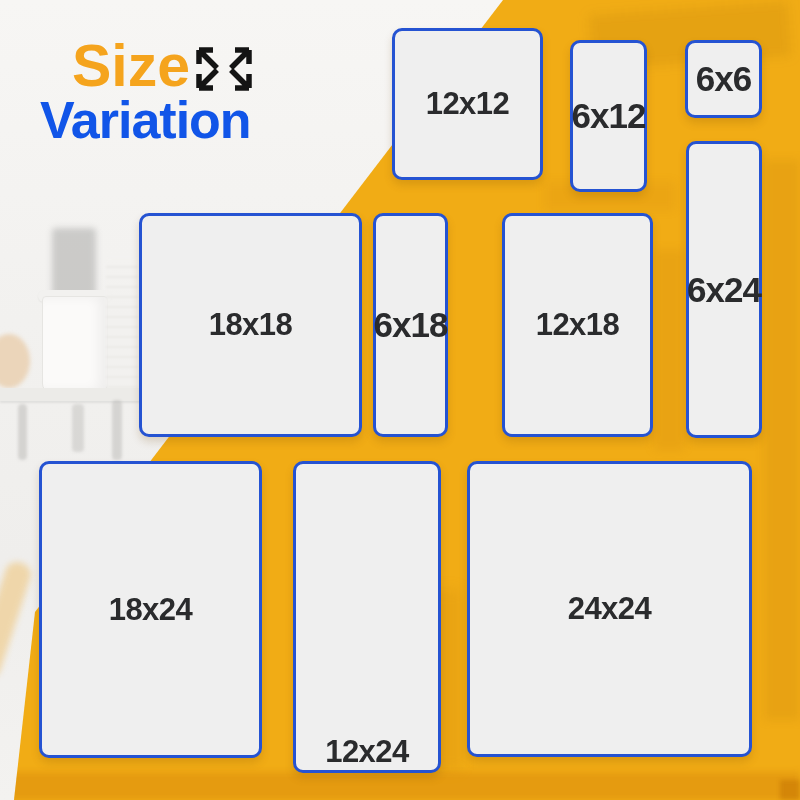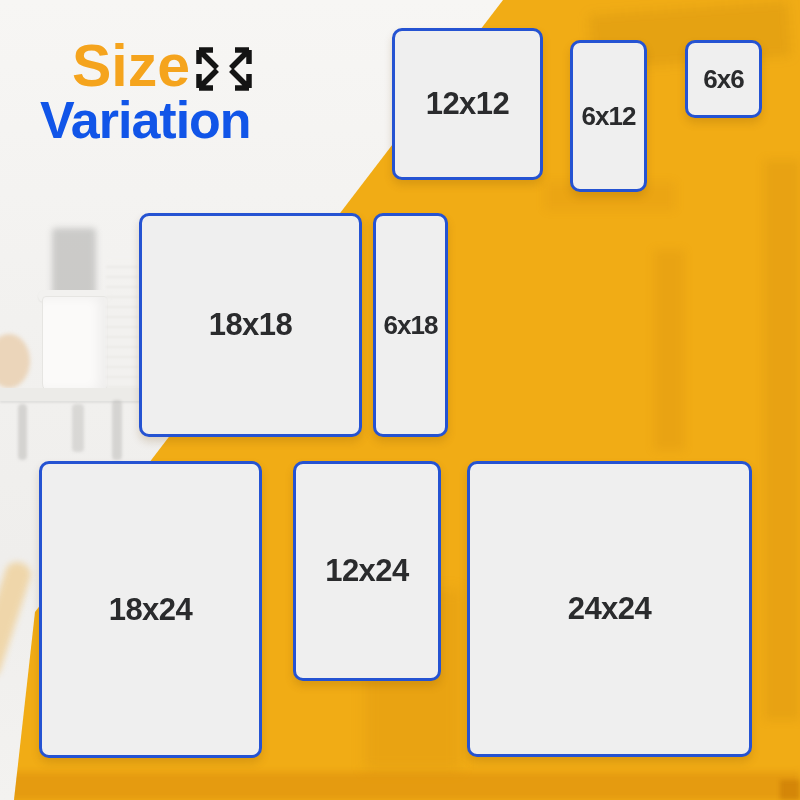--- a/index.html
+++ b/index.html
@@ -77,31 +77,31 @@
     background: var(--box_fill, #EFEFEF);
     border: 3px solid var(--border_blue, #2553D2);
     border-radius: 10px;
     display: flex; align-items: center; justify-content: center;
     box-shadow: 0 5px 9px rgba(110,65,0,0.18);
   }
   .size-label {
     font-weight: 700; color: var(--label_dark, #2A2B2D);
     font-size: 31px; letter-spacing: -0.5px;
   }
-  .narrow .size-label { font-size: 26px; letter-spacing: -1px; }
+  .narrow .size-label { font-size: 35px; letter-spacing: -1px; }
 
   .b-12x12 { left: 392px; top: 28px;  width: 151px; height: 152px; }
   .b-6x12  { left: 570px; top: 40px;  width: 77px;  height: 152px; }
   .b-6x6   { left: 685px; top: 40px;  width: 77px;  height: 78px;  }
   .b-6x24  { left: 686px; top: 141px; width: 76px;  height: 297px; }
   .b-18x18 { left: 139px; top: 213px; width: 223px; height: 224px; }
   .b-6x18  { left: 373px; top: 213px; width: 75px;  height: 224px; }
   .b-12x18 { left: 502px; top: 213px; width: 151px; height: 224px; }
   .b-18x24 { left: 39px;  top: 461px; width: 223px; height: 297px; }
-  .b-12x24 { left: 293px; top: 461px; width: 148px; height: 220px; }
+  .b-12x24 { left: 293px; top: 461px; width: 148px; height: 312px; align-items: flex-end; }
   .b-24x24 { left: 467px; top: 461px; width: 285px; height: 296px; }
 </style>
 </head>
 <body>
 
 <div class="stage">
 
   <div class="photo-backdrop">
     <div class="photo-shape ps-wall"></div>
     <div class="photo-shape ps-can"></div>
@@ -143,25 +143,31 @@
 
   <div class="size-box b-12x12">
     <span class="size-label">12x12</span>
   </div>
   <div class="size-box b-6x12 narrow">
     <span class="size-label">6x12</span>
   </div>
   <div class="size-box b-6x6 narrow">
     <span class="size-label">6x6</span>
   </div>
+  <div class="size-box b-6x24 narrow">
+    <span class="size-label">6x24</span>
+  </div>
   <div class="size-box b-18x18">
     <span class="size-label">18x18</span>
   </div>
   <div class="size-box b-6x18 narrow">
     <span class="size-label">6x18</span>
+  </div>
+  <div class="size-box b-12x18">
+    <span class="size-label">12x18</span>
   </div>
   <div class="size-box b-18x24">
     <span class="size-label">18x24</span>
   </div>
   <div class="size-box b-12x24">
     <span class="size-label">12x24</span>
   </div>
   <div class="size-box b-24x24">
     <span class="size-label">24x24</span>
   </div>

